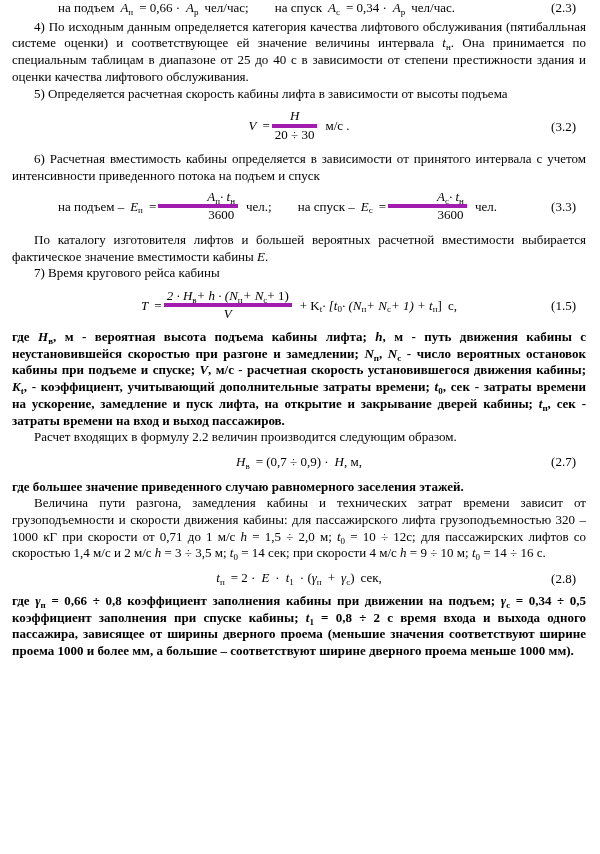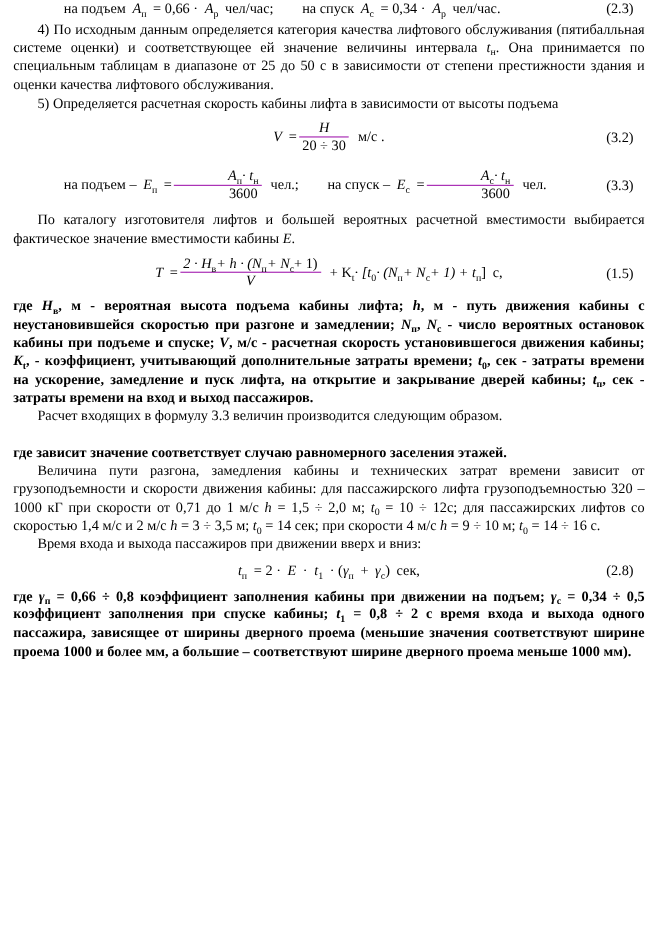--- a/index.html
+++ b/index.html
@@ -59,21 +59,21 @@
   .frac {
     display: inline-block;
     vertical-align: middle;
     text-align: center;
     line-height: 1.12;
     margin: 0 2px;
     position: relative;
     top: -1px;
   }
   .frac .num { display: block; padding: 0 3px; }
-  .frac .den { display: block; padding: 0 3px; border-top: 1px solid #a21caf; }
+  .frac .den { display: block; padding: 0 3px; border-top: 4px solid #a21caf; }
   .sp6 { display: inline-block; width: 6px; }
   .sp26 { display: inline-block; width: 26px; }
 
   .gap2 { height: 2px; }
   .gap6 { height: 6px; }
   .gap8 { height: 8px; }
 </style>
 </head>
 <body>
 
@@ -81,77 +81,84 @@
 
   <div class="eqrow left">
     <span class="eqbody">
       <span>на подъем</span><span class="sp6"></span><i>A</i><span class="sub">п</span><span class="sp6"></span><span>= 0,66 ·</span><span class="sp6"></span><i>A</i><span class="sub">р</span><span class="sp6"></span><span>чел/час;</span><span class="sp26"></span><span>на спуск</span><span class="sp6"></span><i>A</i><span class="sub">с</span><span class="sp6"></span><span>= 0,34 ·</span><span class="sp6"></span><i>A</i><span class="sub">р</span><span class="sp6"></span><span>чел/час.</span>
     </span>
     <span class="eqtag">(2.3)</span>
   </div>
 
   <div class="gap2"></div>
 
-  <p class="ind"><span>4) По исходным данным определяется категория качества лифтового обслуживания (пятибалльная системе оценки) и соответствующее ей значение величины интервала</span> <i>t</i><span class="sub">н</span><span>. Она принимается по специальным таблицам в диапазоне от 25 до 50 с в зависимости от степени престижности здания и оценки качества лифтового обслуживания.</span></p>
+  <p class="ind"><span>4) По исходным данным определяется категория качества лифтового обслуживания (пятибалльная системе оценки) и соответствующее ей значение величины интервала</span> <i>t</i><span class="sub">н</span><span>. Она принимается по специальным таблицам в диапазоне от 25 до 40 с в зависимости от степени престижности здания и оценки качества лифтового обслуживания.</span></p>
 
   <p class="ind">5) Определяется расчетная скорость кабины лифта в зависимости от высоты подъема</p>
 
   <div class="gap8"></div>
 
   <div class="eqrow">
     <span class="eqbody">
       <i>V</i><span class="sp6"></span><span>=</span><span class="frac"><span class="num"><i>H</i></span><span class="den"><span>20 ÷ 30</span></span></span><span class="sp6"></span><span>м/с .</span>
     </span>
     <span class="eqtag">(3.2)</span>
   </div>
 
   <div class="gap8"></div>
 
 
+  <p class="ind">6) Расчетная вместимость кабины определяется в зависимости от принятого интервала с учетом интенсивности приведенного потока на подъем и спуск</p>
 
   <div class="gap6"></div>
 
   <div class="eqrow left">
     <span class="eqbody">
       <span>на подъем –</span><span class="sp6"></span><i>E</i><span class="sub">п</span><span class="sp6"></span><span>=</span><span class="frac"><span class="num"><i>A</i><span class="sub">п</span><i>· t</i><span class="sub">н</span></span><span class="den"><span>3600</span></span></span><span class="sp6"></span><span>чел.;</span><span class="sp26"></span><span>на спуск –</span><span class="sp6"></span><i>E</i><span class="sub">с</span><span class="sp6"></span><span>=</span><span class="frac"><span class="num"><i>A</i><span class="sub">с</span><i>· t</i><span class="sub">н</span></span><span class="den"><span>3600</span></span></span><span class="sp6"></span><span>чел.</span>
     </span>
     <span class="eqtag">(3.3)</span>
   </div>
 
   <div class="gap8"></div>
 
   <p class="ind"><span>По каталогу изготовителя лифтов и большей вероятных расчетной вместимости выбирается фактическое значение вместимости кабины</span> <i>E</i><span>.</span></p>
 
+  <p class="ind">7) Время кругового рейса кабины</p>
 
   <div class="gap8"></div>
 
   <div class="eqrow">
     <span class="eqbody">
       <i>T</i><span class="sp6"></span><span>=</span><span class="frac"><span class="num"><i>2 · H</i><span class="sub">в</span><i>+ h · (N</i><span class="sub">п</span><i>+ N</i><span class="sub">с</span><span>+ 1)</span></span><span class="den"><i>V</i></span></span><span class="sp6"></span><span>+ K</span><span class="sub">t</span><i>· [t</i><span class="sub">0</span><i>· (N</i><span class="sub">п</span><i>+ N</i><span class="sub">с</span><i>+ 1) + t</i><span class="sub">п</span><span>]</span><span class="sp6"></span><span>с,</span>
     </span>
     <span class="eqtag">(1.5)</span>
   </div>
 
   <div class="gap6"></div>
 
   <p class="noind"><span>где</span> <i>H</i><span class="sub">в</span><span>, м  -  вероятная высота подъема кабины лифта;</span> <i>h</i><span>, м  -  путь движения кабины с неустановившейся скоростью при разгоне и замедлении;</span> <i>N</i><span class="sub">п</span><span>,</span> <i>N</i><span class="sub">с</span> <span>- число вероятных остановок кабины при подъеме и спуске;</span> <i>V</i><span>, м/с  -  расчетная скорость установившегося движения кабины;</span> <i>K</i><span class="sub">t</span><span>, - коэффициент, учитывающий дополнительные затраты времени;</span> <i>t</i><span class="sub">0</span><span>, сек  -  затраты времени на ускорение, замедление и пуск лифта, на открытие и закрывание дверей кабины;</span> <i>t</i><span class="sub">п</span><span>, сек - затраты времени на вход и выход пассажиров.</span></p>
 
-  <p class="ind">Расчет входящих в формулу 3.3 величин производится следующим образом.</p>
+  <p class="ind">Расчет входящих в формулу 2.2 величин производится следующим образом.</p>
 
 
   <div class="gap8"></div>
 
+  <div class="eqrow">
+    <span class="eqbody">
+      <i>H</i><span class="sub">в</span><span class="sp6"></span><span>= (0,7 ÷ 0,9) ·</span><span class="sp6"></span><i>H</i><span>,  м,</span>
+    </span>
+    <span class="eqtag">(2.7)</span>
+  </div>
 
   <div class="gap8"></div>
 
-  <p class="noind">где зависит значение соответствует случаю равномерного заселения этажей.</p>
+  <p class="noind">где большее значение приведенного случаю равномерного заселения этажей.</p>
 
   <p class="ind"><span>Величина пути разгона, замедления кабины и технических затрат времени зависит от грузоподъемности и скорости движения кабины: для пассажирского лифта грузоподъемностью  320 – 1000 кГ при скорости от 0,71 до 1 м/с</span> <i>h</i> <span>= 1,5 ÷ 2,0 м;</span> <i>t</i><span class="sub">0</span> <span>= 10 ÷ 12с; для пассажирских лифтов со скоростью 1,4 м/с и 2 м/с</span> <i>h</i> <span>= 3 ÷ 3,5 м;</span> <i>t</i><span class="sub">0</span> <span>= 14 сек; при скорости 4 м/с</span> <i>h</i> <span>= 9 ÷ 10 м;</span> <i>t</i><span class="sub">0</span> <span>= 14 ÷ 16 с.</span></p>
 
-  <p class="ind">Время входа и выхода пассажиров при движении вверх и вниз:</p>
 
   <div class="gap8"></div>
 
   <div class="eqrow">
     <span class="eqbody">
       <i>t</i><span class="sub">п</span><span class="sp6"></span><span>= 2 ·</span><span class="sp6"></span><i>E</i><span class="sp6"></span><span>·</span><span class="sp6"></span><i>t</i><span class="sub">1</span><span class="sp6"></span><span>· (</span><i>γ</i><span class="sub">п</span><span class="sp6"></span><span>+</span><span class="sp6"></span><i>γ</i><span class="sub">с</span><span>)</span><span class="sp6"></span><span>сек,</span>
     </span>
     <span class="eqtag">(2.8)</span>
   </div>
 

